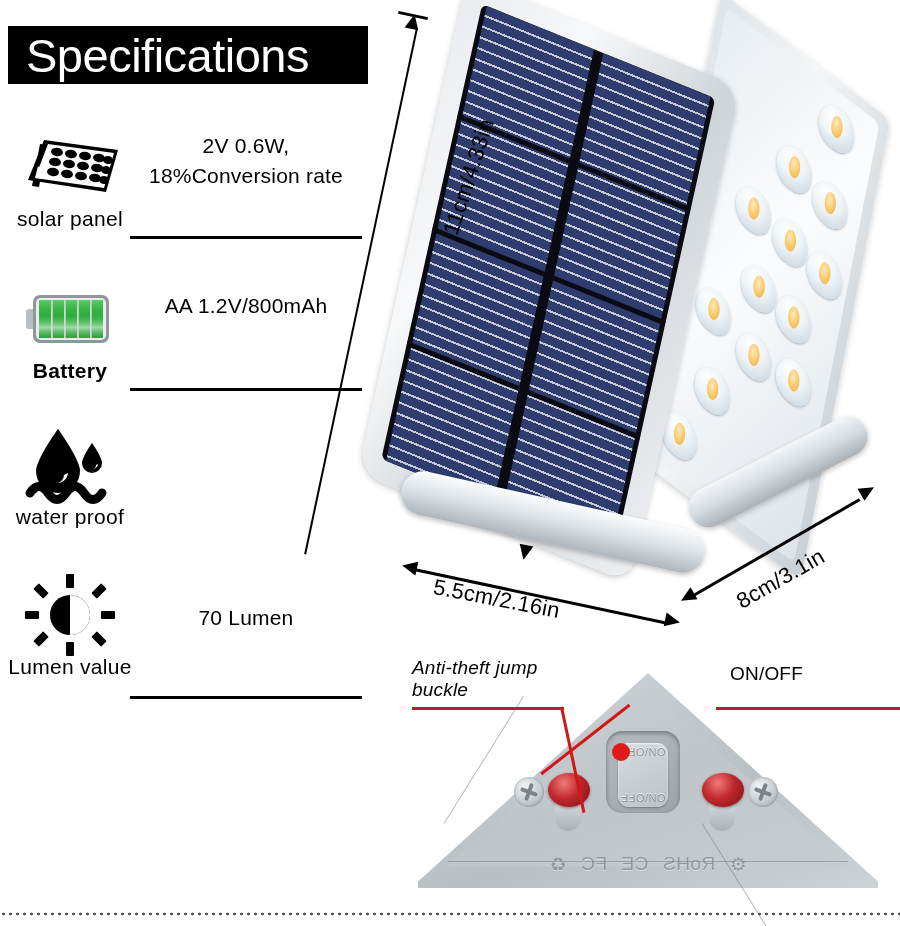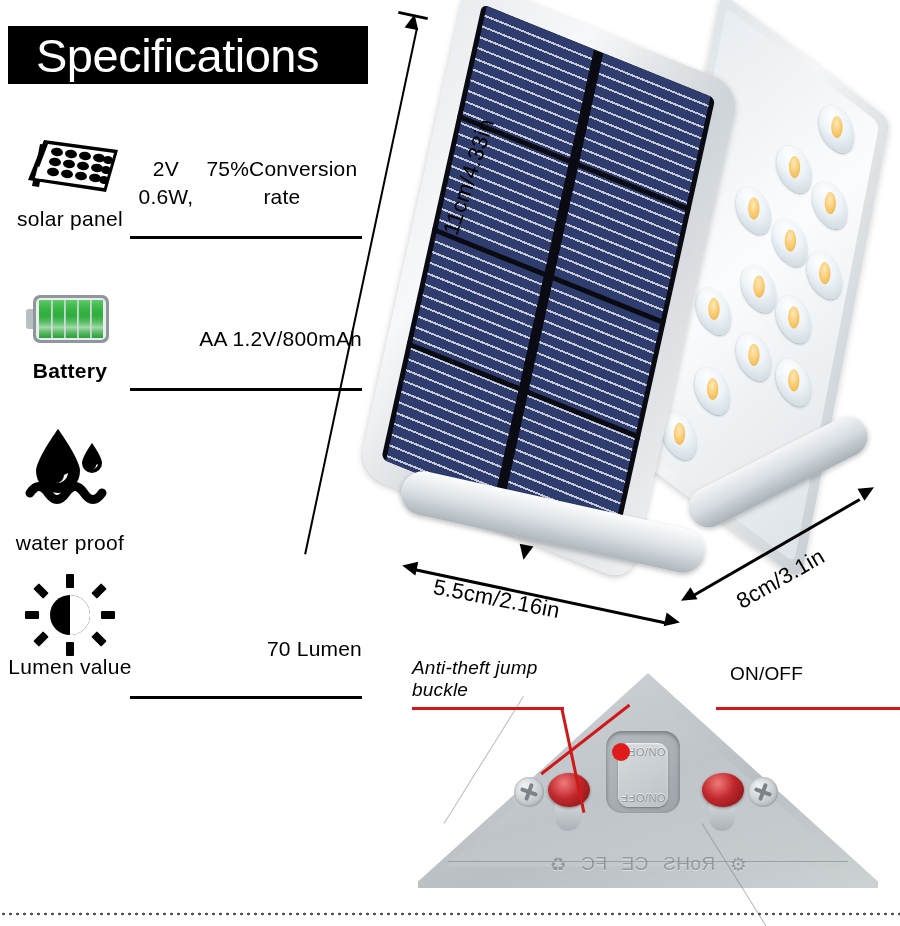--- a/index.html
+++ b/index.html
@@ -3,47 +3,47 @@
 <meta charset="utf-8">
 <style>
   html,body{margin:0;padding:0;background:#fff;}
   body{width:900px;height:926px;position:relative;overflow:hidden;
        font-family:"Liberation Sans", sans-serif;color:#000;}
 
   
   #title-banner{position:absolute;left:8px;top:26px;width:360px;height:58px;
       background:#000;display:flex;align-items:center;}
   #title-text{color:#fff;font-size:47px;line-height:47px;font-weight:400;
-      letter-spacing:-0.5px;padding-left:28px;}
+      letter-spacing:-0.5px;padding-left:18px;}
 
   
   #spec-list{position:absolute;left:0;top:130px;width:395px;}
   .spec-row{position:relative;height:146px;}
   .spec-icon-wrap{position:absolute;left:14px;top:0;width:112px;
       display:flex;flex-direction:column;align-items:center;}
   .spec-icon{height:74px;display:flex;align-items:center;justify-content:center;}
   .spec-icon svg{display:block;}
   .spec-label{font-size:21px;line-height:22px;margin-top:4px;white-space:nowrap;
       text-align:left;letter-spacing:.3px;}
   .spec-value-wrap{position:absolute;left:130px;top:0;width:232px;height:108px;
-      display:flex;flex-direction:row;align-items:center;justify-content:flex-end;
+      display:flex;flex-direction:column;align-items:center;
       border-bottom:3px solid #000;}
   .spec-value{font-size:21px;line-height:28px;text-align:center;letter-spacing:.2px;
       padding-bottom:2px;}
 
   
   .r-solar .spec-value-wrap{top:2px;height:104px;}
   .r-battery .spec-value-wrap{top:16px;height:96px;}
   .r-led .spec-value-wrap{top:18px;height:96px;}
   .r-water .spec-value-wrap{top:30px;height:92px;}
   .r-lumen .spec-value-wrap{top:36px;height:92px;}
 
   .r-battery .spec-icon-wrap{top:6px;font-weight:bold;}
   .r-led .spec-icon-wrap{top:8px;}
-  .r-water .spec-icon-wrap{top:6px;gap:26px;}
+  .r-water .spec-icon-wrap{top:6px;}
   .r-lumen .spec-icon-wrap{top:10px;}
 
   
   #product-area{position:absolute;left:380px;top:0;width:520px;height:660px;}
 
   
   #lamp{position:absolute;left:0;top:0;width:520px;height:660px;}
 
   
   #solar-face{position:absolute;left:24px;top:26px;width:290px;height:508px;
@@ -177,21 +177,21 @@
             <ellipse cx="88" cy="38" rx="5" ry="4" transform="rotate(6 88 38)"></ellipse>
             <ellipse cx="86" cy="48" rx="5" ry="4" transform="rotate(6 86 48)"></ellipse>
           </g>
           <path d="M20 34 L28 47 L17 46 Z" fill="#fff"></path>
         </svg>
       </div>
       <div class="spec-label">solar panel</div>
     </div>
     <div class="spec-value-wrap">
       <div class="spec-value">2V  0.6W,</div>
-      <div class="spec-value">75%Conversion rate</div>
+      <div class="spec-value">18%Conversion rate</div>
     </div>
   </div>
 
   <div class="spec-row r-battery">
     <div class="spec-icon-wrap">
       <div class="spec-icon">
         <svg width="92" height="64" viewBox="0 0 92 64">
           <rect x="2" y="22" width="10" height="20" rx="3" fill="#b9bec2"></rect>
           <rect x="9" y="8" width="76" height="48" rx="7" fill="#8f979c"></rect>
           <rect x="12" y="11" width="70" height="42" rx="5" fill="#e9edef"></rect>

